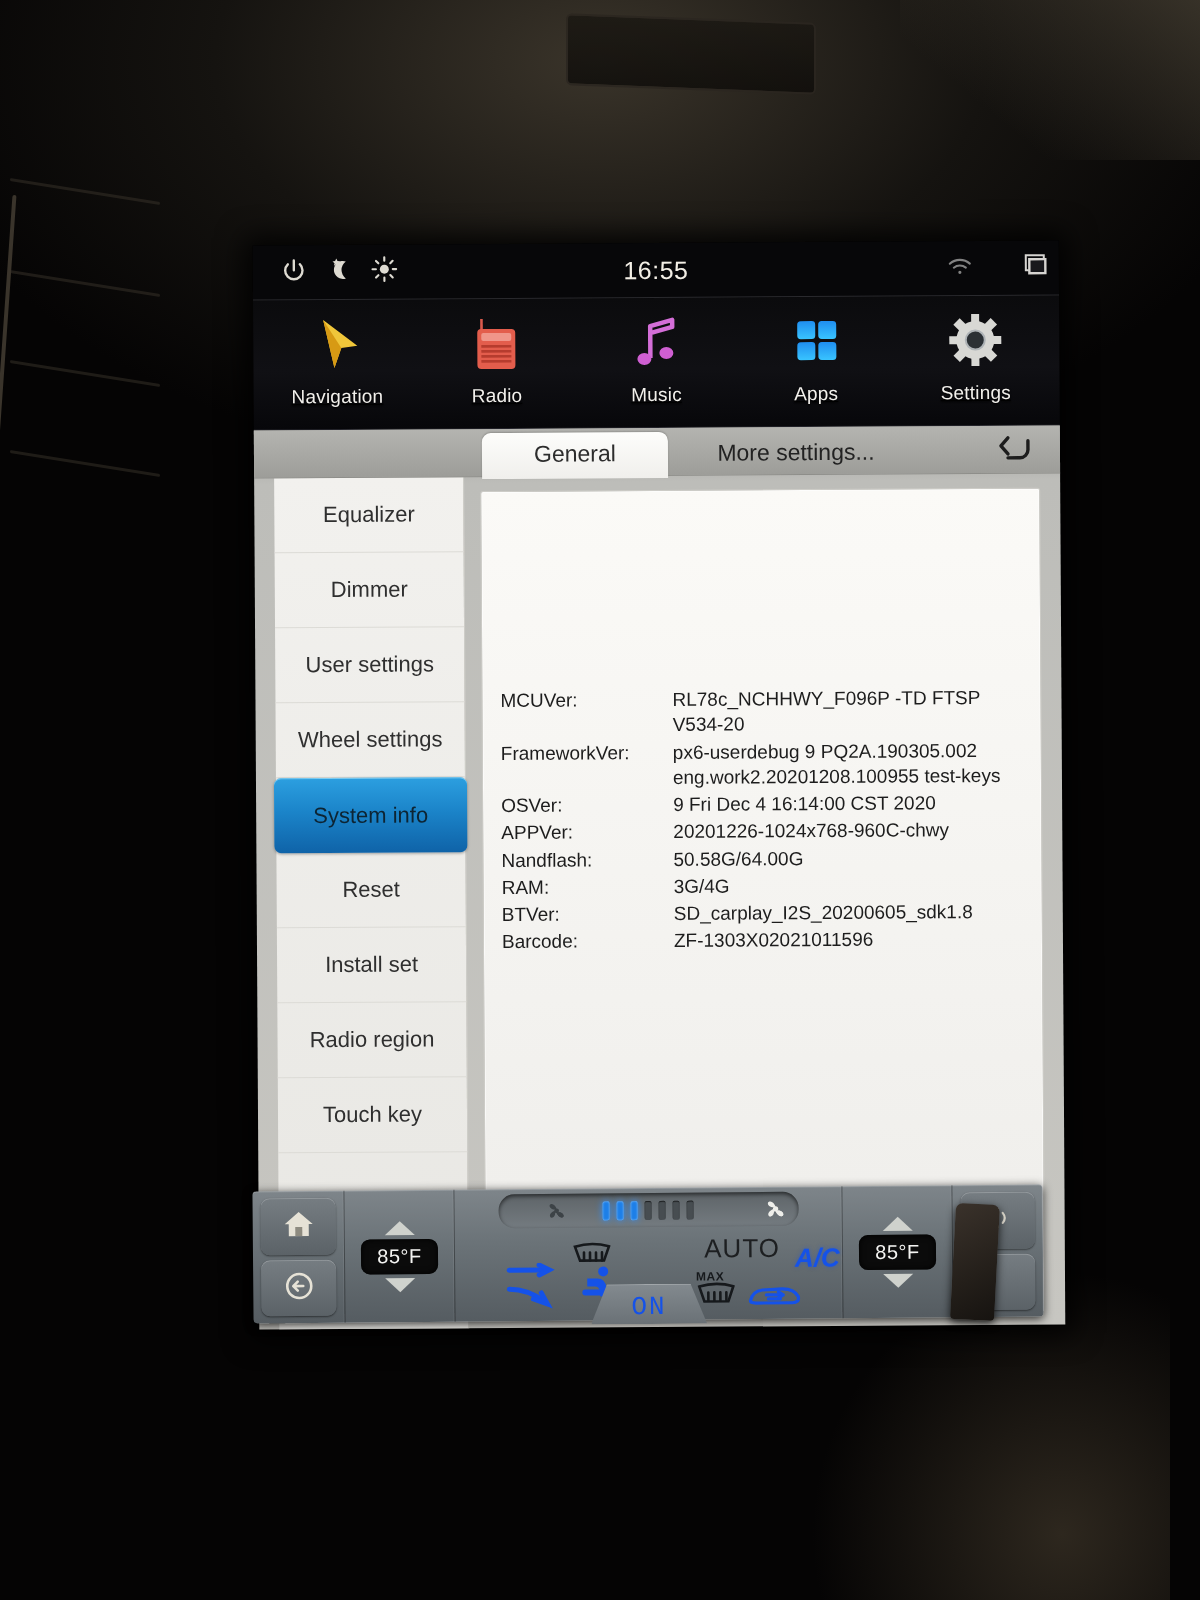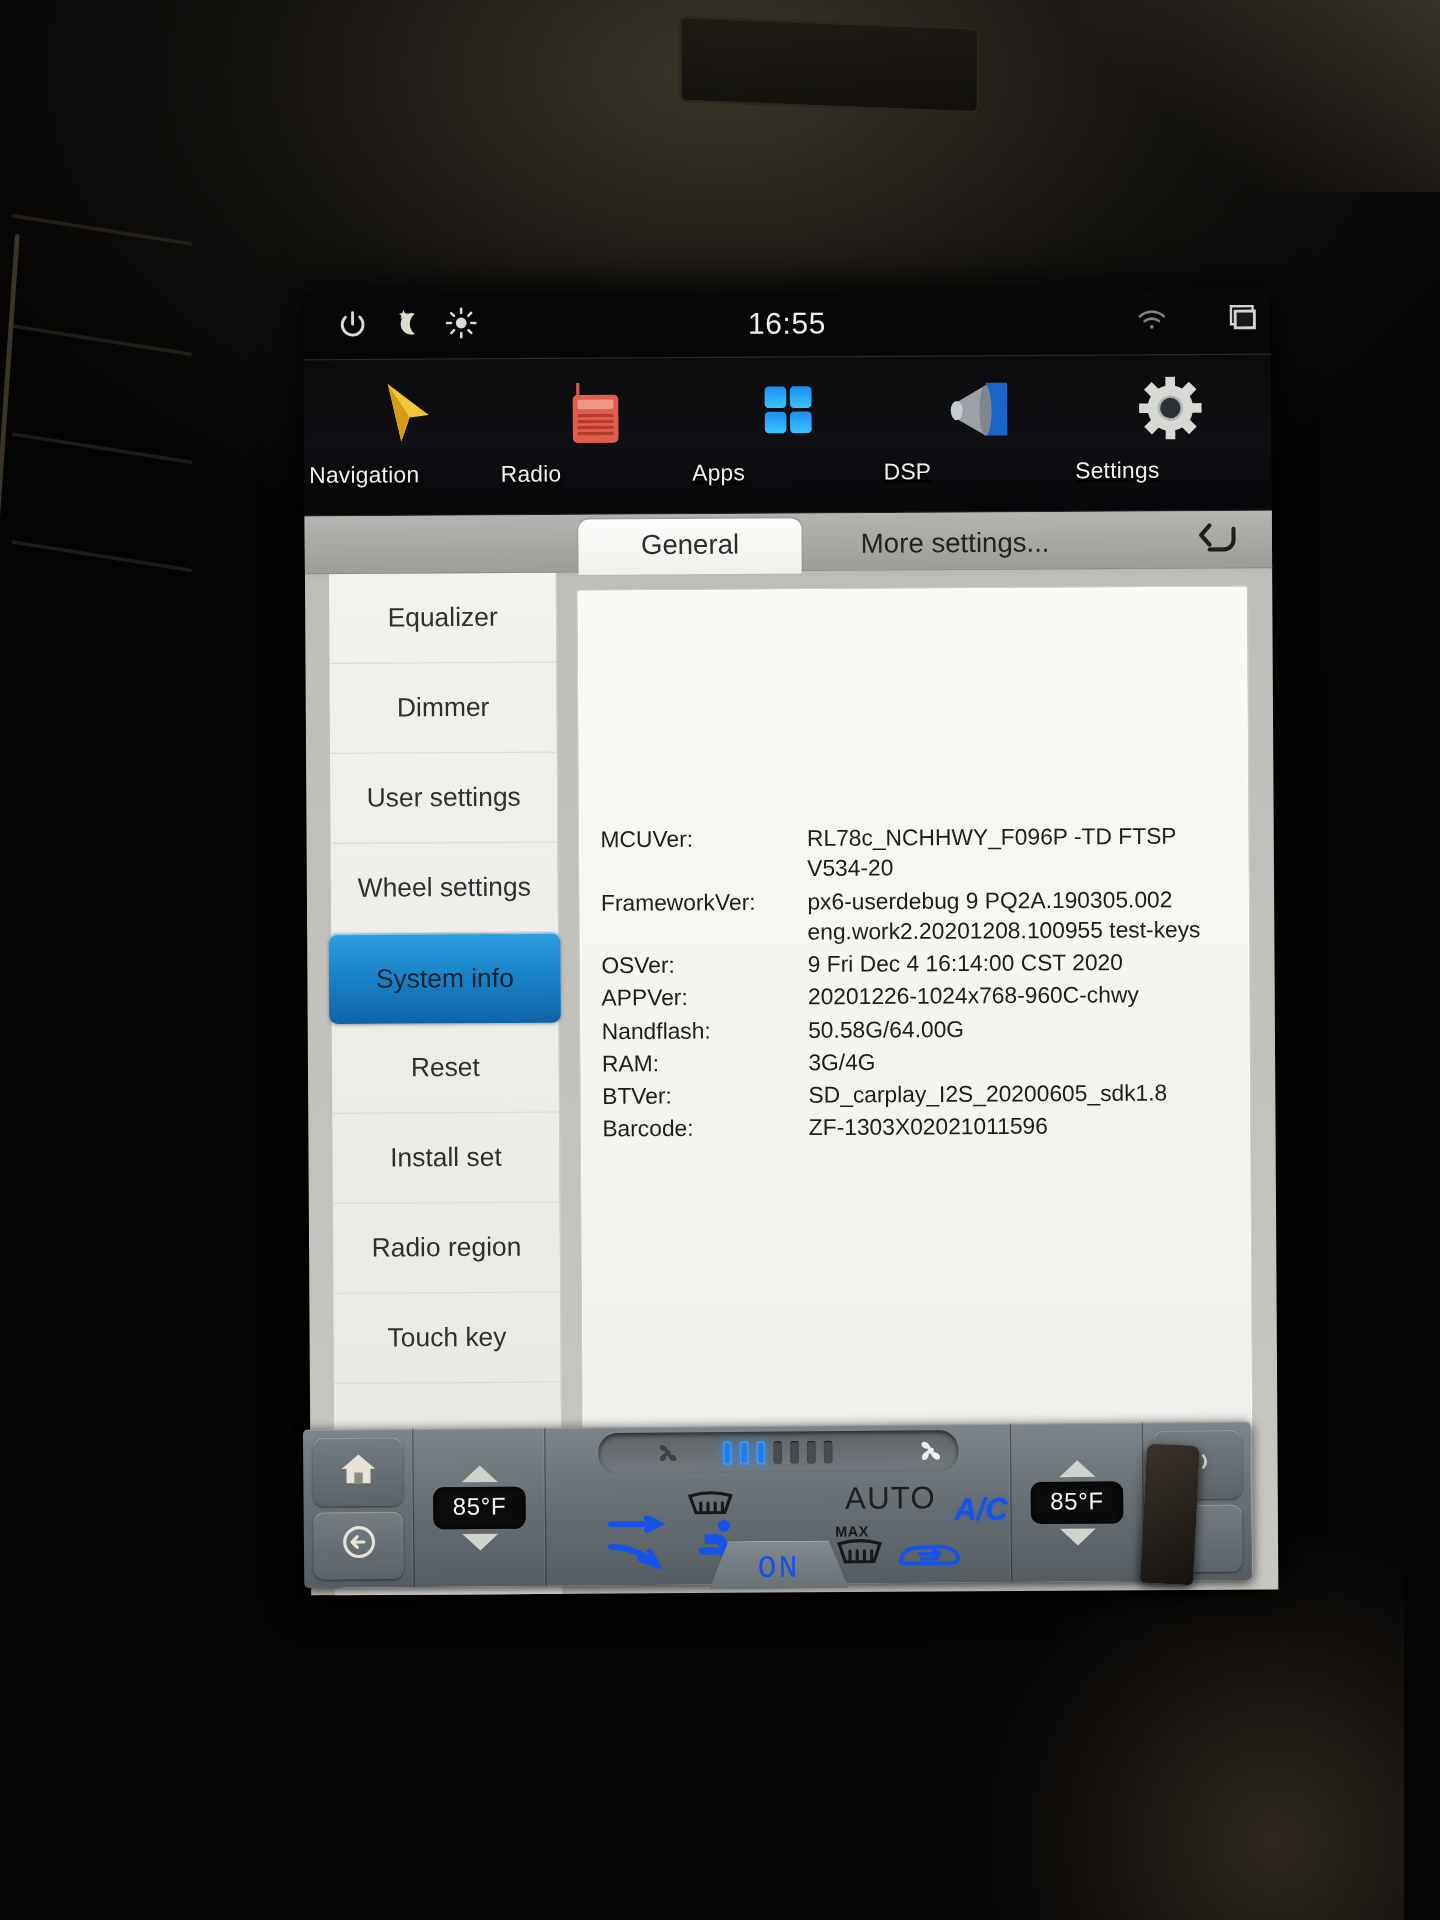--- a/index.html
+++ b/index.html
@@ -75,21 +75,21 @@
     color:#f3efe6; font-size:25px; letter-spacing:.5px;
   }
   .ico { display:block; opacity:.92; }
 
   
   .navbar {
     height:130px; background:linear-gradient(180deg,#0b0b0d 0%,#101014 55%,#07070a 100%);
     display:flex; align-items:flex-start; padding:8px 4px 0 4px;
     border-bottom:1px solid #23232a;
   }
-  .navitem { flex:1; padding-top:4px;text-decoration:underline; }
+  .navitem { flex:1; text-align:center; padding-top:4px;text-decoration:underline; }
   .navitem .glyph { height:66px; display:flex; align-items:center; justify-content:center; }
   .navitem .lbl {
     color:#f2f0ec; font-size:19px; margin-top:8px; letter-spacing:.2px;
     text-shadow:0 1px 2px #000;
   }
 
   
   .settings-body {
     position:relative; height:calc(100% - 186px);
     background:linear-gradient(180deg,#9a9a98 0%,#bdbdb9 6%,#c7c6c1 100%);
@@ -316,51 +316,50 @@
             <rect x="13" y="30" width="30" height="2.6"></rect>
             <rect x="13" y="35" width="30" height="2.6"></rect>
             <rect x="13" y="40" width="30" height="2.6"></rect>
             <rect x="13" y="45" width="30" height="2.6"></rect>
           </g>
         </svg>
       </div>
       <div class="lbl">Radio</div>
     </div>
 
+    <div class="navitem">
+      <div class="glyph">
+        <svg width="56" height="58" viewBox="0 0 56 58">
+          <path d="M22 44V12l22-6v7l-22 6" fill="none" stroke="#d46ed8" stroke-width="4.5" stroke-linejoin="round"></path>
+          <ellipse cx="16" cy="45" rx="7" ry="6" fill="#cf5fd2"></ellipse>
+          <ellipse cx="38" cy="39" rx="7" ry="6" fill="#cf5fd2"></ellipse>
+        </svg>
+      </div>
+      <div class="lbl">Music</div>
+    </div>
 
     <div class="navitem">
       <div class="glyph">
         <svg width="56" height="58" viewBox="0 0 56 58">
           <defs>
               <linearGradient id="bg1" x1="0" y1="0" x2="0" y2="1">
             <stop offset="0" stop-color="#1f8ef0"></stop>
                 <stop offset="1" stop-color="#39c4ff"></stop>
               </linearGradient>
             </defs>
           <rect x="9" y="8" width="18" height="18" rx="3.5" fill="url(#bg1)"></rect>
           <rect x="30" y="8" width="18" height="18" rx="3.5" fill="url(#bg1)"></rect>
           <rect x="9" y="29" width="18" height="18" rx="3.5" fill="url(#bg1)"></rect>
           <rect x="30" y="29" width="18" height="18" rx="3.5" fill="url(#bg1)"></rect>
         </svg>
       </div>
       <div class="lbl">Apps</div>
     </div>
 
 
-    <div class="navitem">
-      <div class="glyph">
-        <svg width="58" height="58" viewBox="0 0 58 58">
-          <rect x="34" y="6" width="18" height="44" fill="#1a66c8"></rect>
-          <path d="M34 8 L10 22 L10 36 L34 50 Z" fill="#9ba1a6"></path>
-          <ellipse cx="10" cy="29" rx="5" ry="8" fill="#c7ccd0"></ellipse>
-          <ellipse cx="34" cy="29" rx="5" ry="21" fill="#7e868c"></ellipse>
-        </svg>
-      </div>
-      <div class="lbl">DSP</div>
-    </div>
 
     <div class="navitem">
       <div class="glyph">
         <svg width="56" height="58" viewBox="0 0 56 58">
           <g fill="#d8d8d4">
             <circle cx="28" cy="28" r="19"></circle>
             <rect x="24" y="2" width="8" height="10"></rect>
               <rect x="24" y="44" width="8" height="10"></rect>
             <rect x="2" y="24" width="10" height="8"></rect>
               <rect x="44" y="24" width="10" height="8"></rect>

